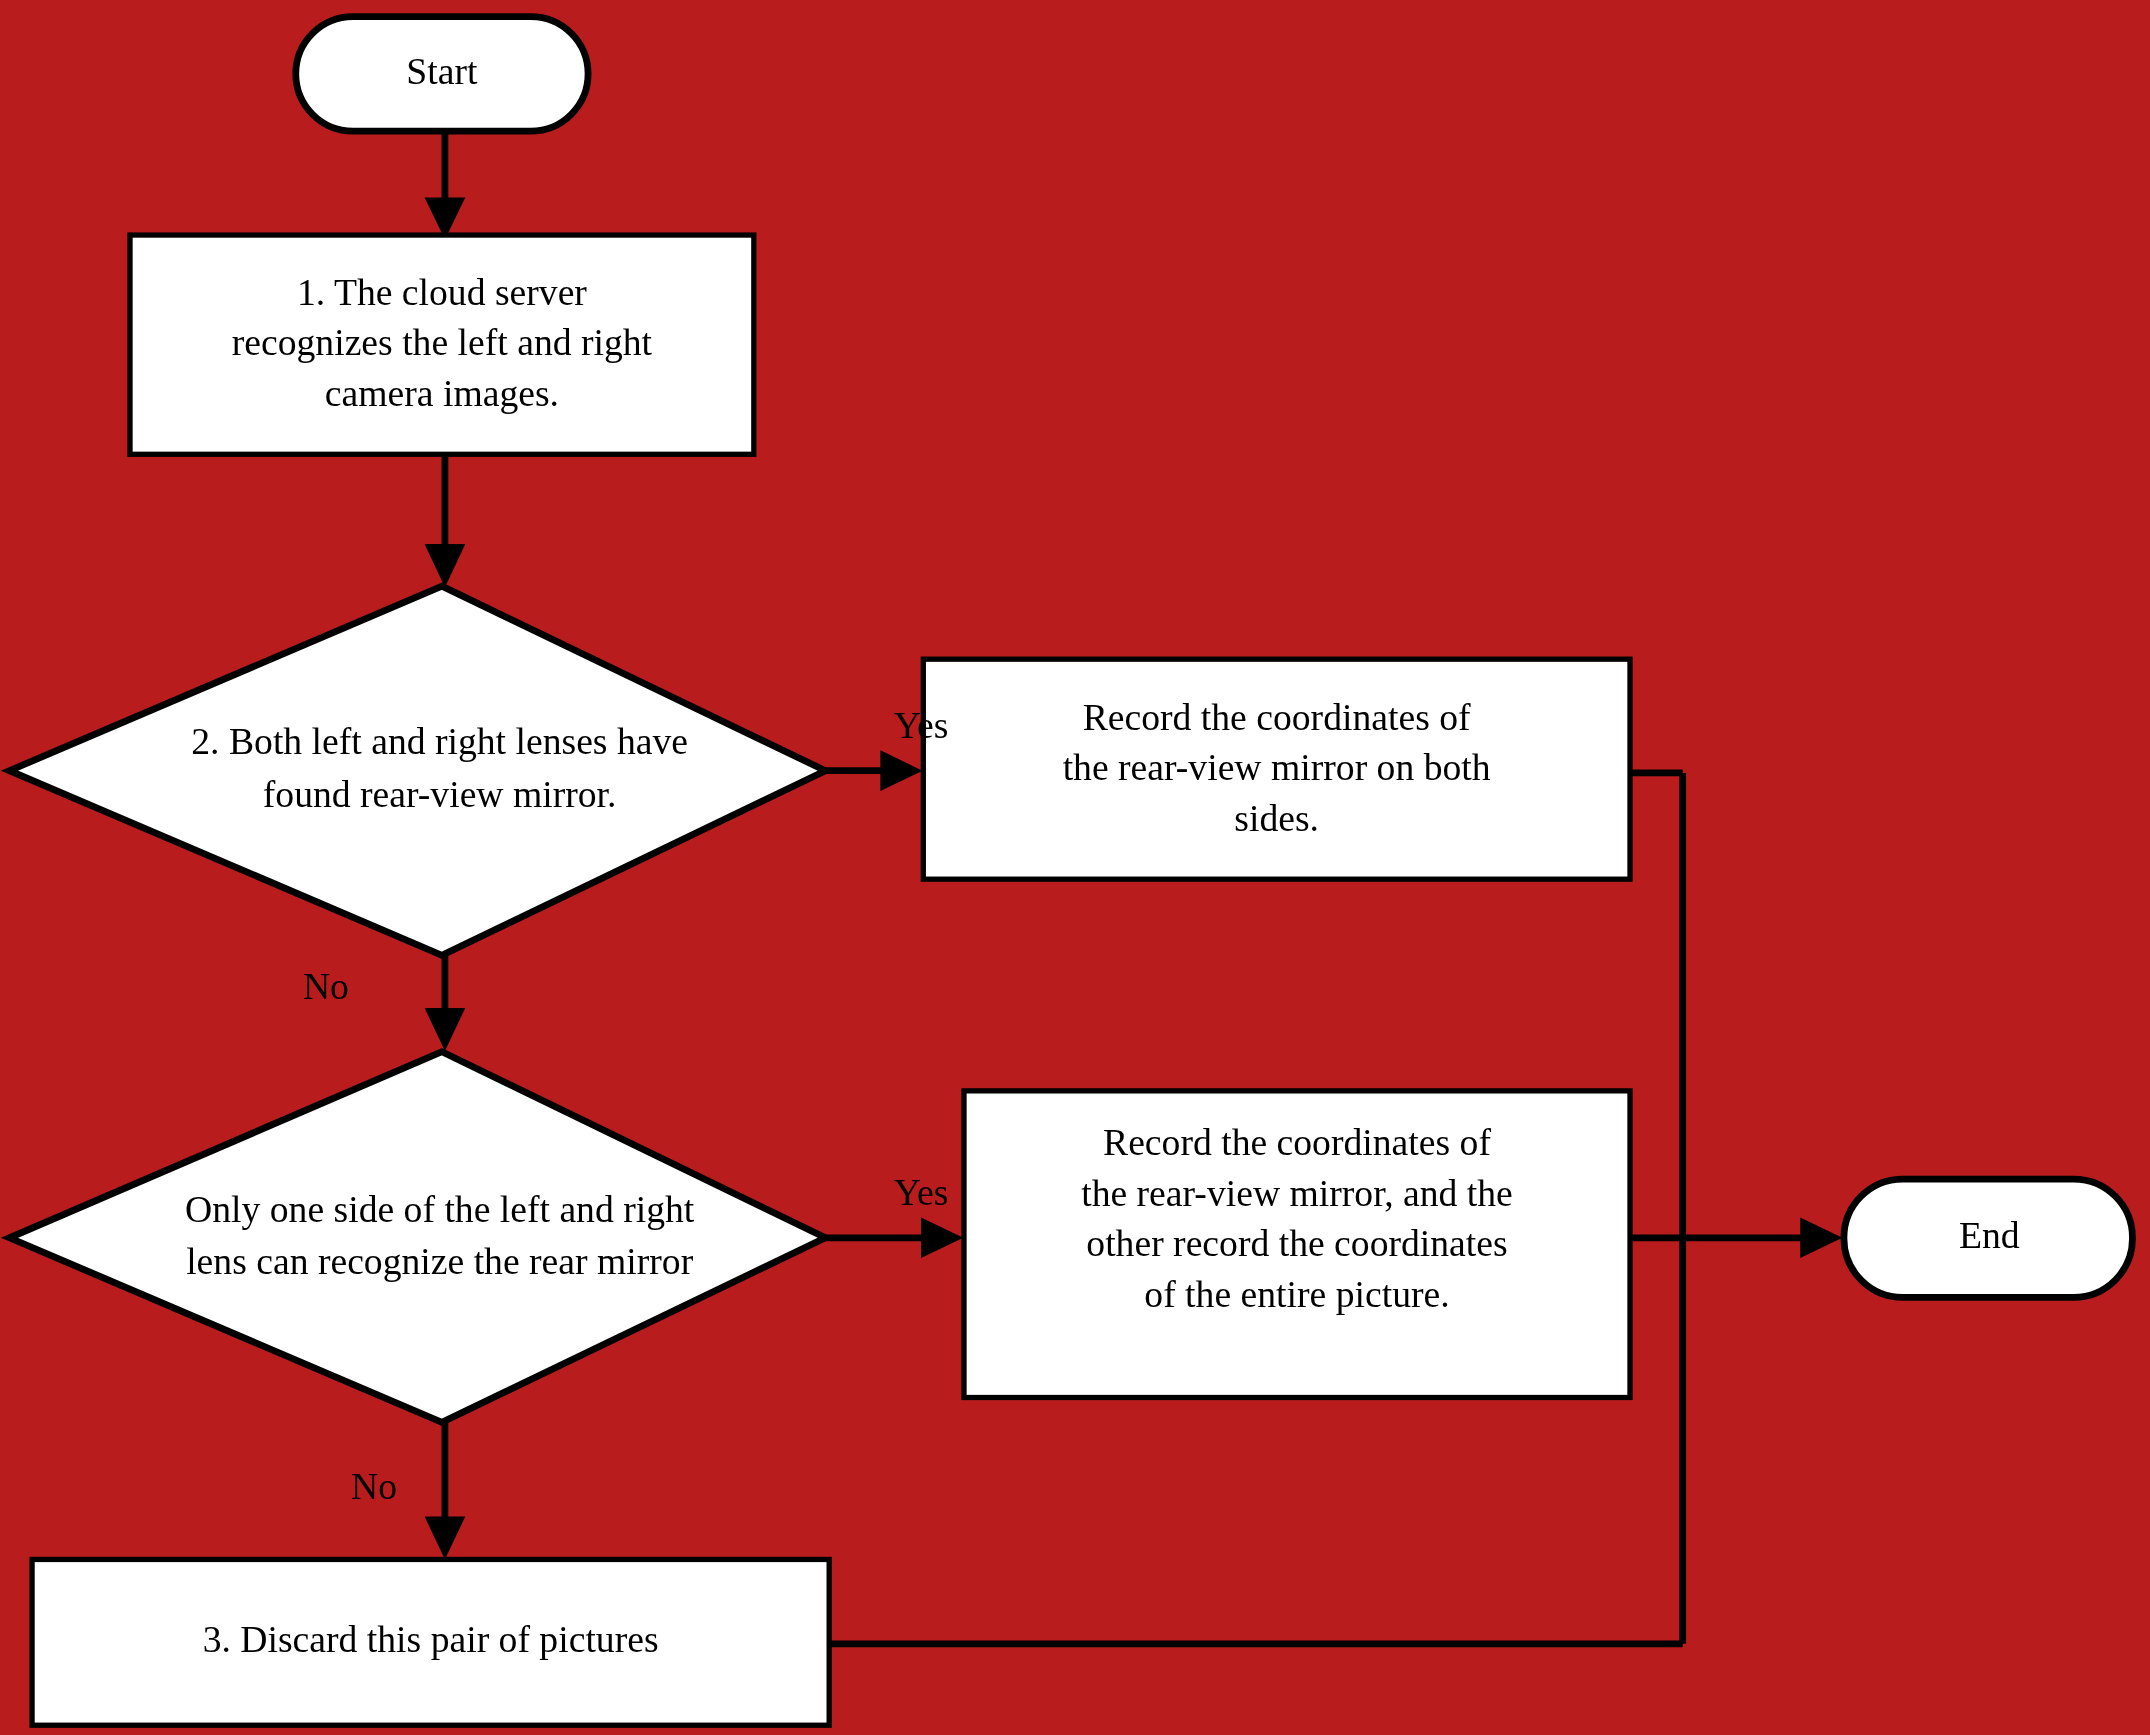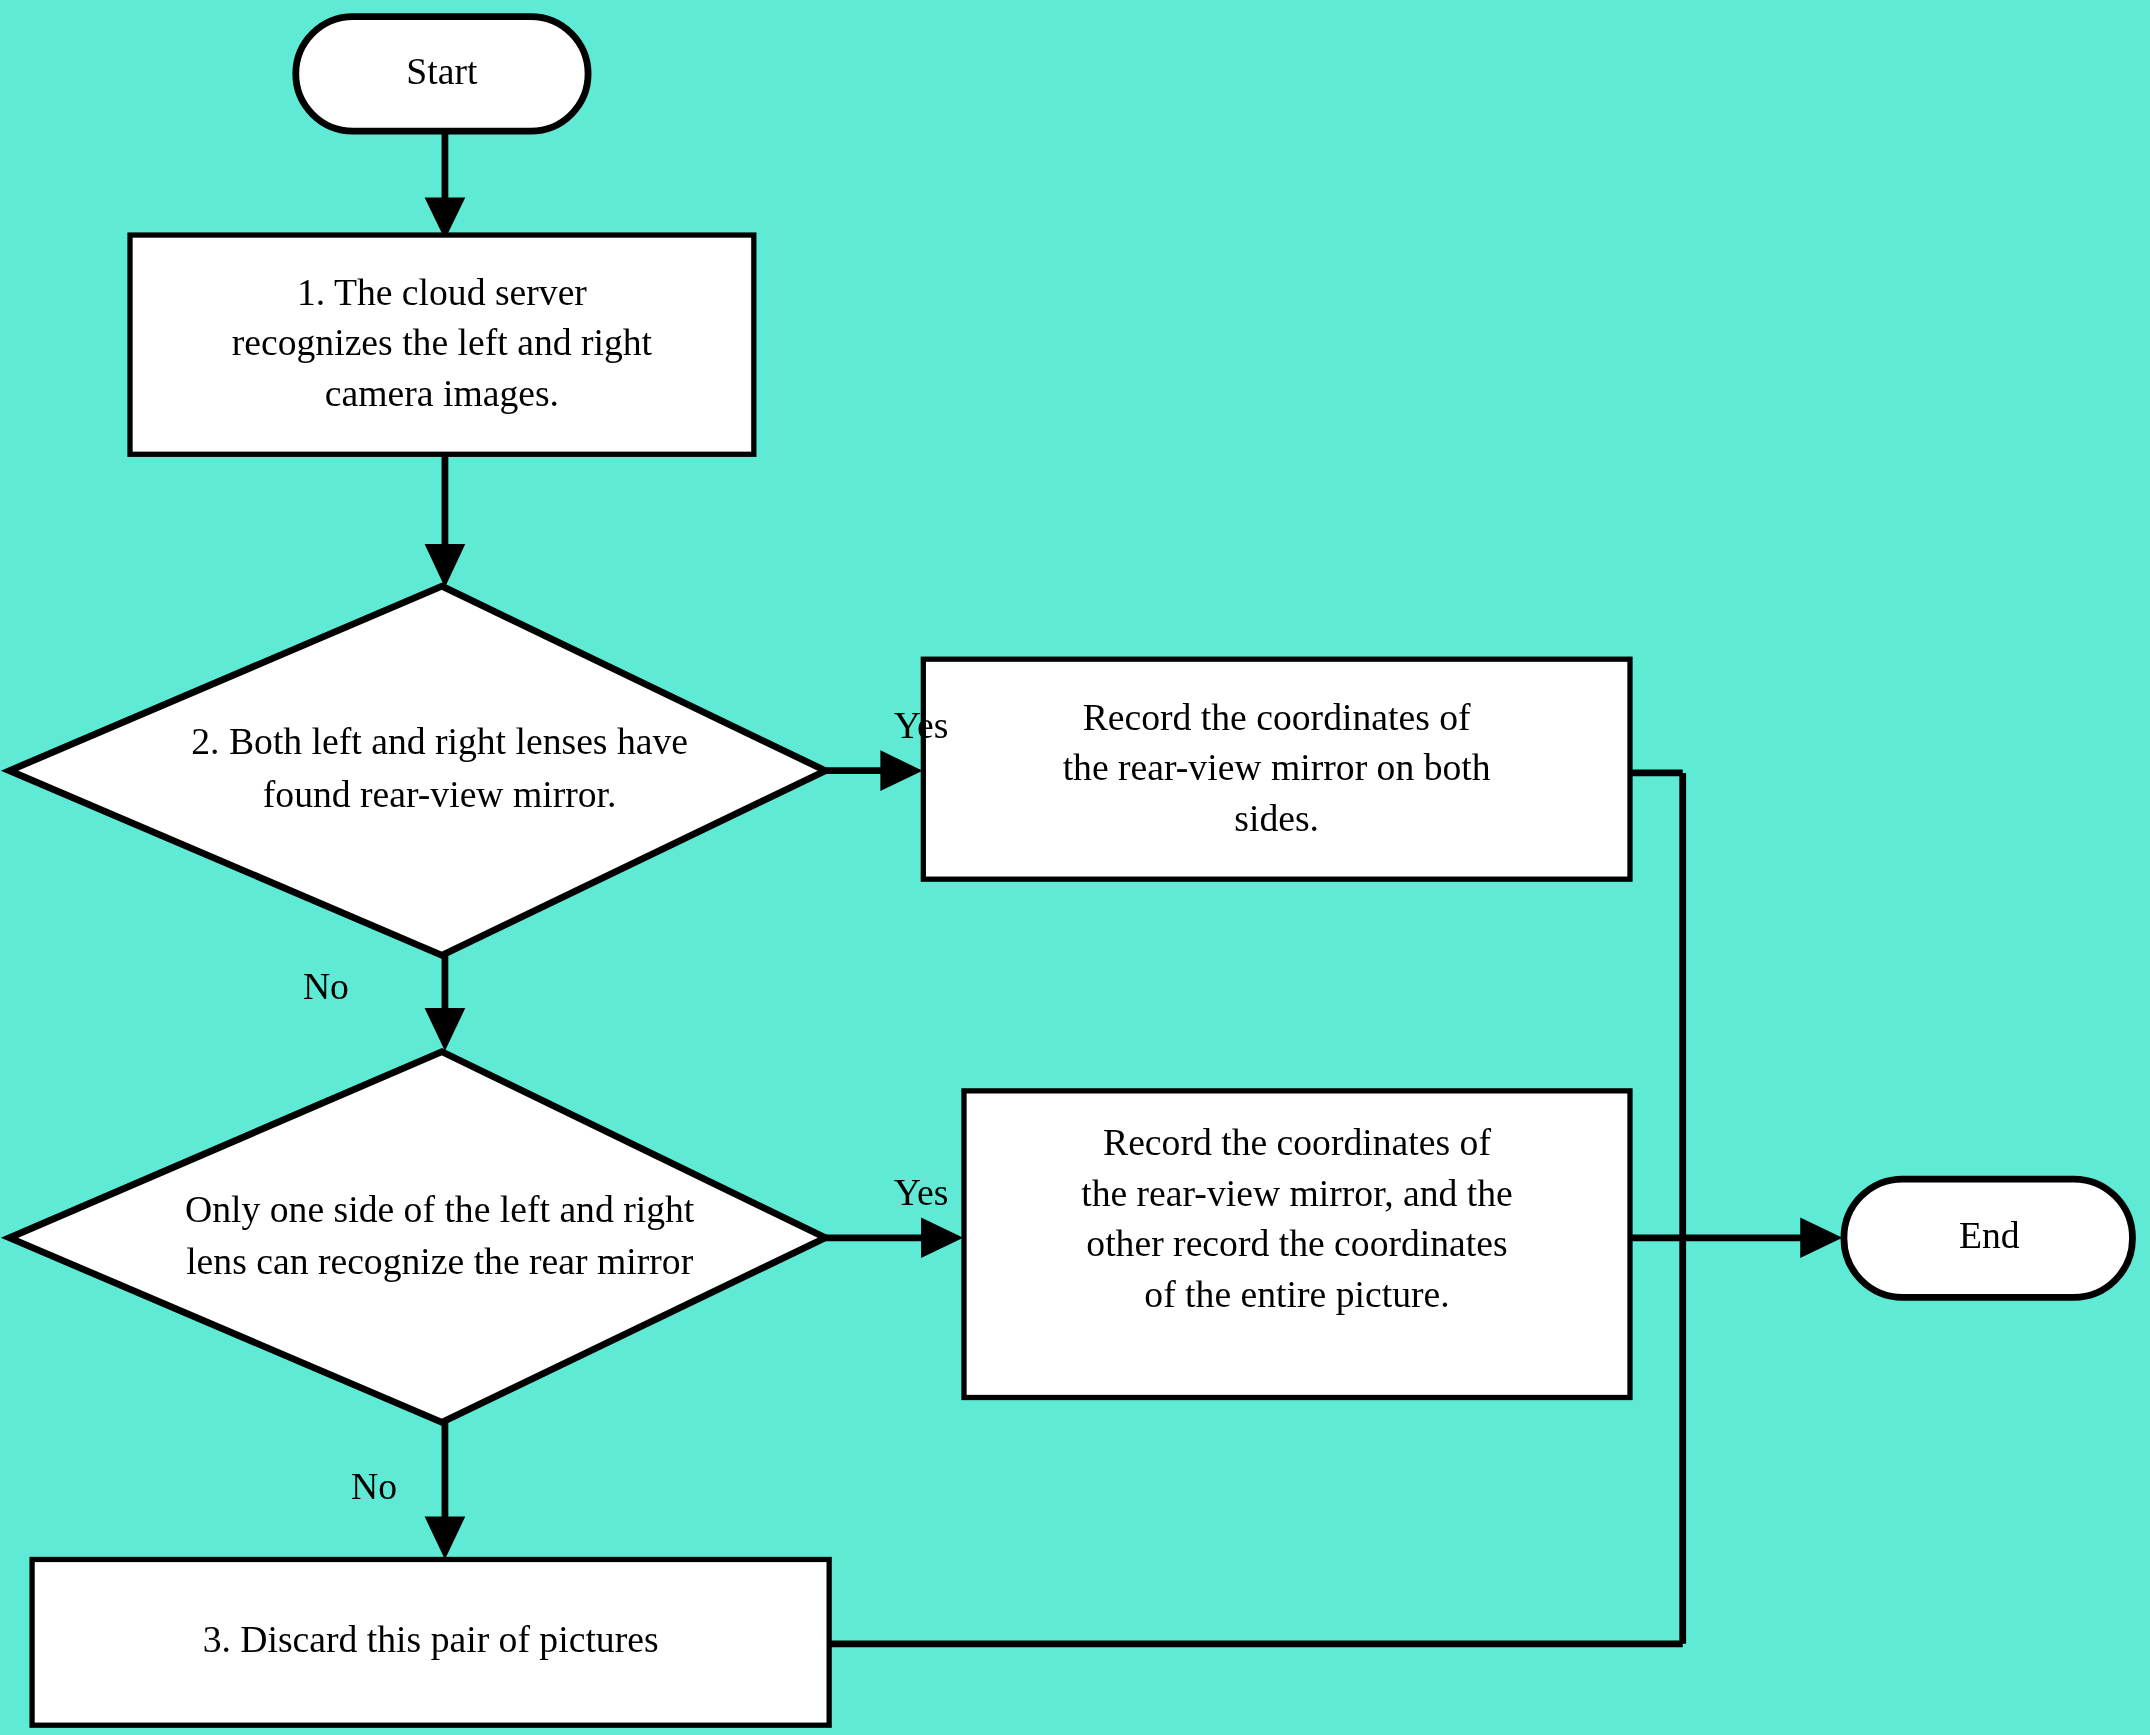--- a/index.html
+++ b/index.html
@@ -8,21 +8,21 @@
     padding: 0;
     background: #ffffff;
   }
   body {
     font-family: "Liberation Serif", "DejaVu Serif", serif;
   }
   #flow-root {
     position: relative;
     width: 2151px;
     height: 1735px;
-    background: #5eead4;
+    background: #b91c1c;
     overflow: hidden;
   }
   svg.flow-canvas {
     position: absolute;
     top: 0;
     left: 0;
     width: 2151px;
     height: 1735px;
     display: block;
   }

